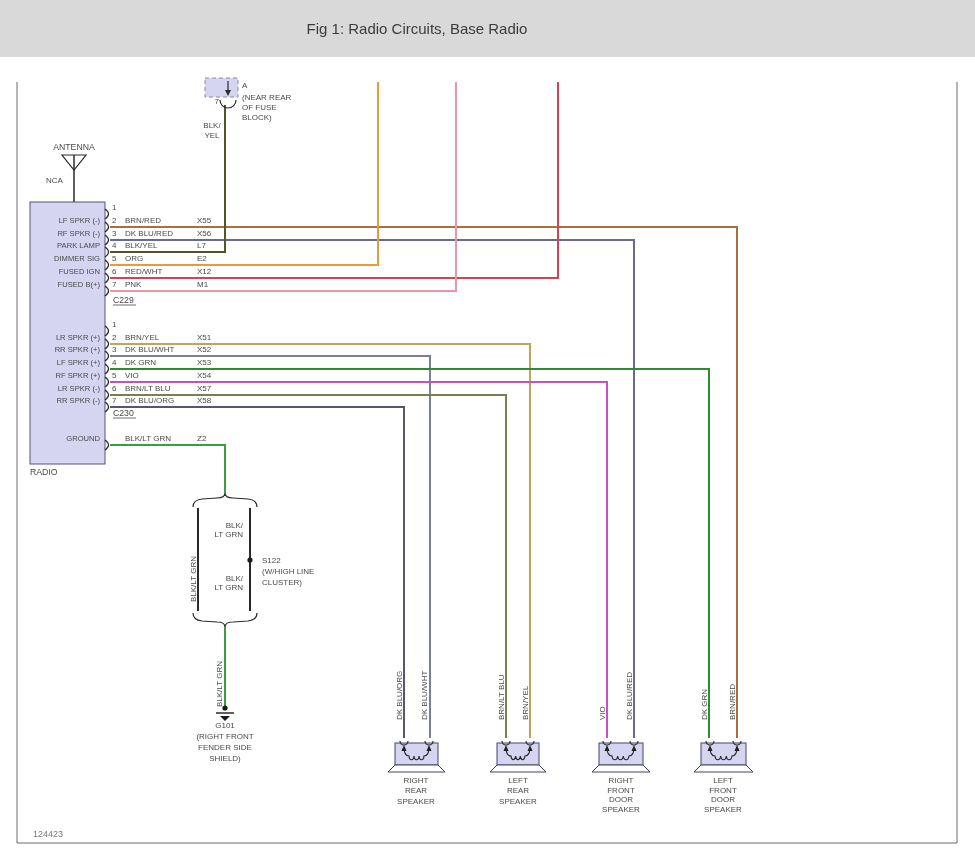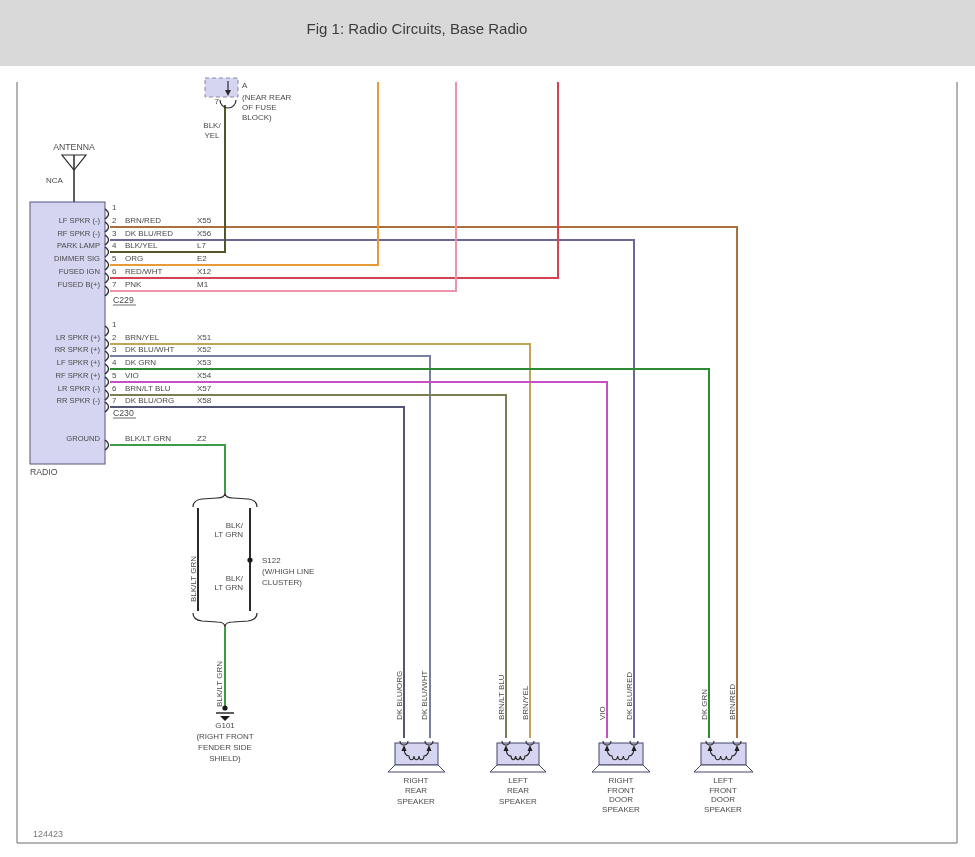--- a/index.html
+++ b/index.html
@@ -1,17 +1,17 @@
 <!DOCTYPE html>
 <html><head>
 <meta charset="utf-8">
 <style>
   html,body{margin:0;padding:0;background:#ffffff;}
   body{width:975px;height:857px;position:relative;font-family:"Liberation Sans",sans-serif;}
-  .titlebar{position:absolute;left:0;top:0;width:975px;height:66px;background:#d9d9d9;}
+  .titlebar{position:absolute;left:0;top:0;width:975px;height:57px;background:#d9d9d9;}
   .titlebar .title{position:absolute;left:417px;top:20px;transform:translateX(-50%);
     font-size:15px;color:#3c3c3c;white-space:nowrap;}
   .diagram{position:absolute;left:0;top:57px;width:975px;height:800px;}
   svg{display:block;}
   svg text{font-family:"Liberation Sans",sans-serif;fill:#4a4a4a;font-size:8px;}
   svg text.t9{font-size:8.7px;}
   svg text.small{font-size:7.6px;}
   .blk{stroke:#2a2a2a;fill:none;}
   .frameln{stroke:#6a6a6a;stroke-width:1;}
   .wire{fill:none;stroke-width:2;stroke-linejoin:miter;}

